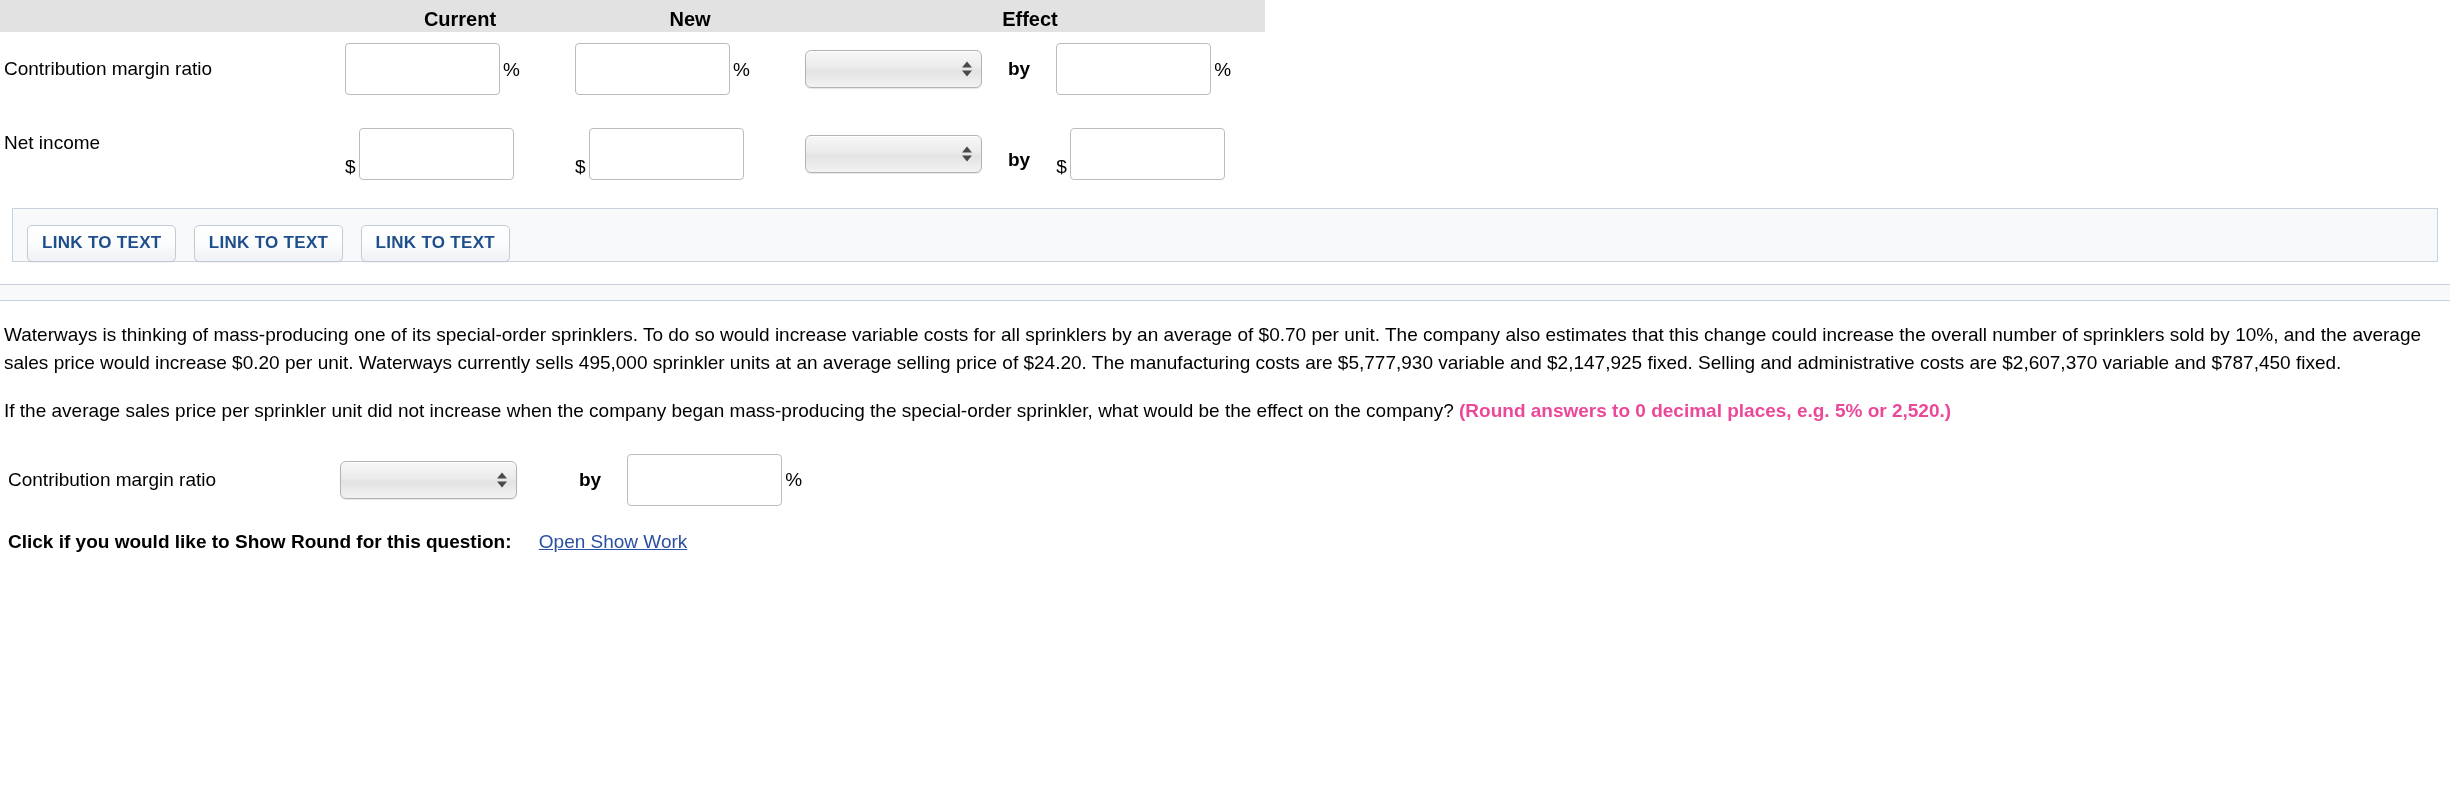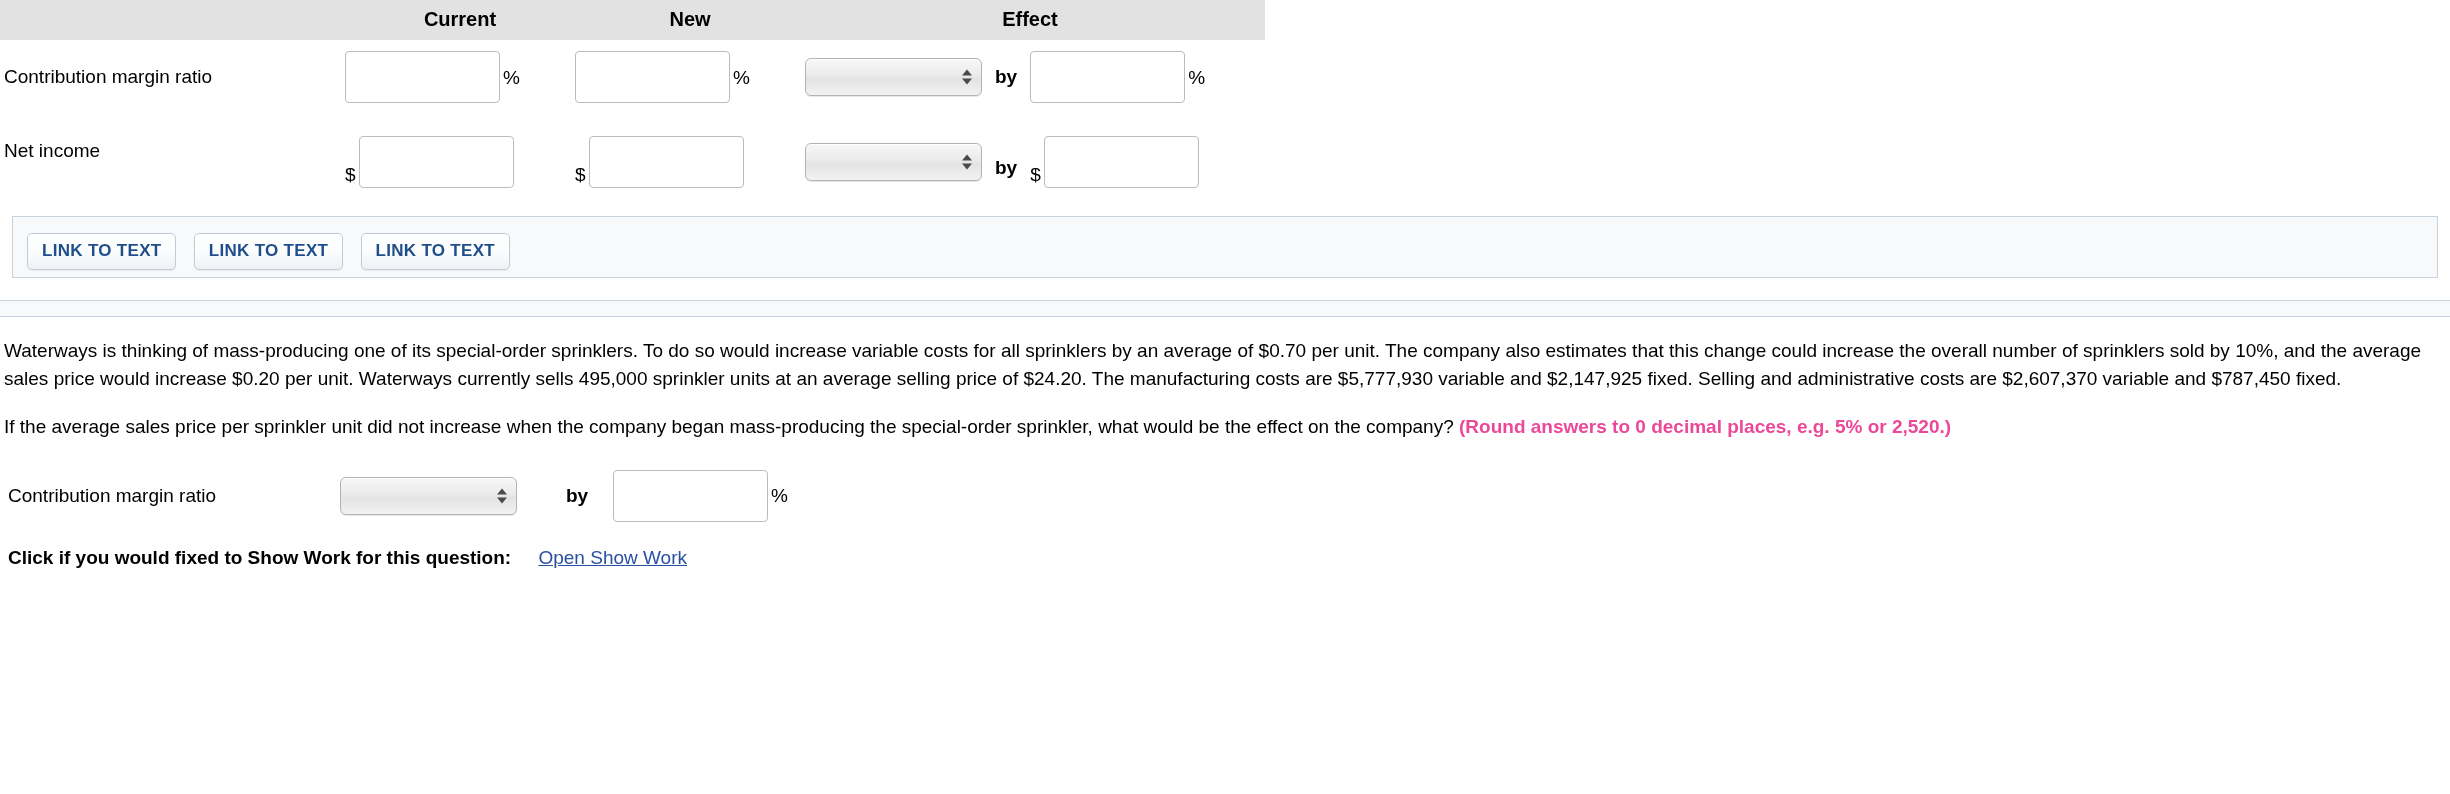--- a/index.html
+++ b/index.html
@@ -20,21 +20,21 @@
   .top-table {
     border-collapse: collapse;
     margin: 0;
     table-layout: fixed;
   }
   .top-table .hdr-row td {
     background: #e2e2e2;
     font-weight: bold;
     font-size: 20px;
     text-align: center;
-    padding: 6px 0 8px 0;
+    padding: 6px 0 0 0;
     height: 26px;
     vertical-align: middle;
   }
   .top-table .hdr-row td.blank {
     background: #e2e2e2;
   }
   .top-table td {
     padding: 0;
     vertical-align: middle;
   }
@@ -81,21 +81,21 @@
     font-size: 19px;
     padding-right: 3px;
     line-height: 1;
     align-self: flex-end;
     position: relative;
     top: -4px;
   }
   .by-word {
     font-size: 19px;
     font-weight: bold;
-    padding: 0 13px;
+    padding: 0 26px;
   }
 
   
   .macsel {
     -webkit-appearance: none;
     appearance: none;
     width: 177px;
     height: 38px;
     box-sizing: border-box;
     border: 1px solid #b3b3b3;
@@ -135,21 +135,21 @@
   .selwrap .arrows i.up   { border-bottom: 6px solid #4a4a4a; }
   .selwrap .arrows i.down { border-top: 6px solid #4a4a4a; }
 
   
   .linkpanel {
     margin: 28px 12px 0 12px;
     border: 1px solid #c8d2dd;
     background: #f7f9fb;
     padding: 16px 14px 16px 14px;
     box-sizing: border-box;
-    height: 62px;
+    height: 54px;
   }
   .ltbtn {
     display: inline-block;
     border: 1px solid #c3cbd4;
     border-radius: 5px;
     background: linear-gradient(to bottom, #ffffff 0%, #fbfcfd 50%, #eef1f5 100%);
     color: #1f4e8c;
     font-weight: bold;
     font-size: 17px;
     letter-spacing: 0.3px;
@@ -351,16 +351,16 @@
         <div class="bcell">
           <input class="txtin tall" type="text" value="" style="">
           <span class="unit">%</span>
         </div>
       </td>
     </tr>
   </tbody>
     </table>
 
   <div class="showwork">
-    <span class="lbl">Click if you would fixed to Show Work for this question:</span>
+    <span class="lbl">Click if you would like to Show Round for this question:</span>
     <a href="#">Open Show Work</a>
   </div>
 </div>
 
 </body></html>

